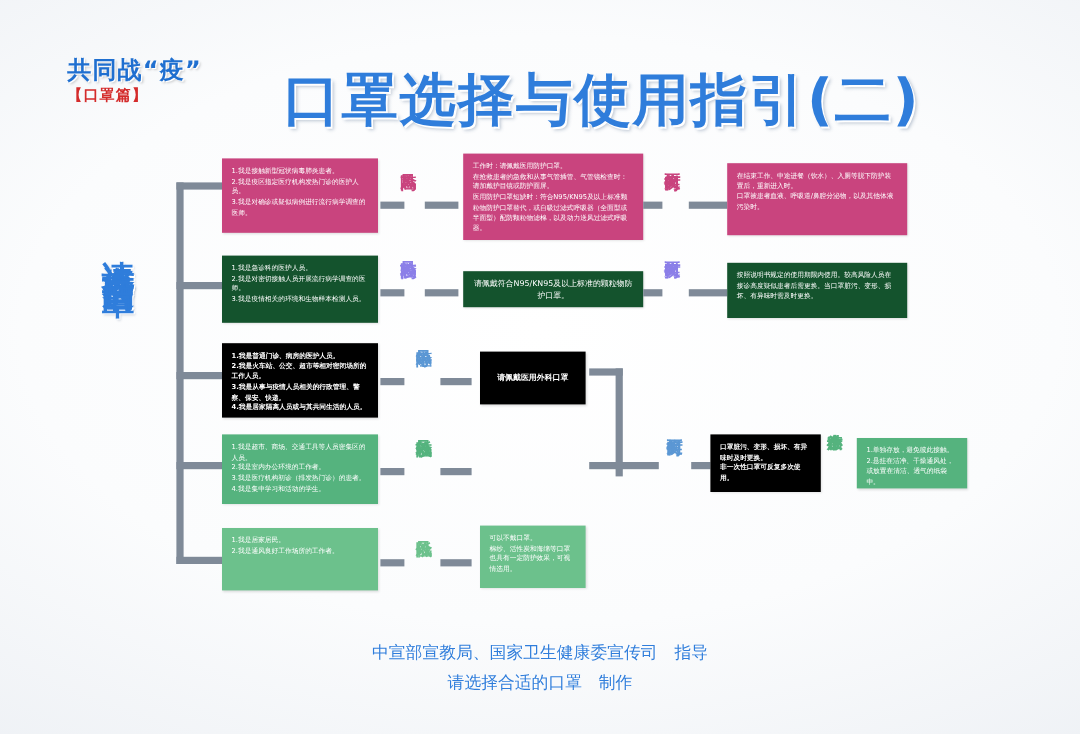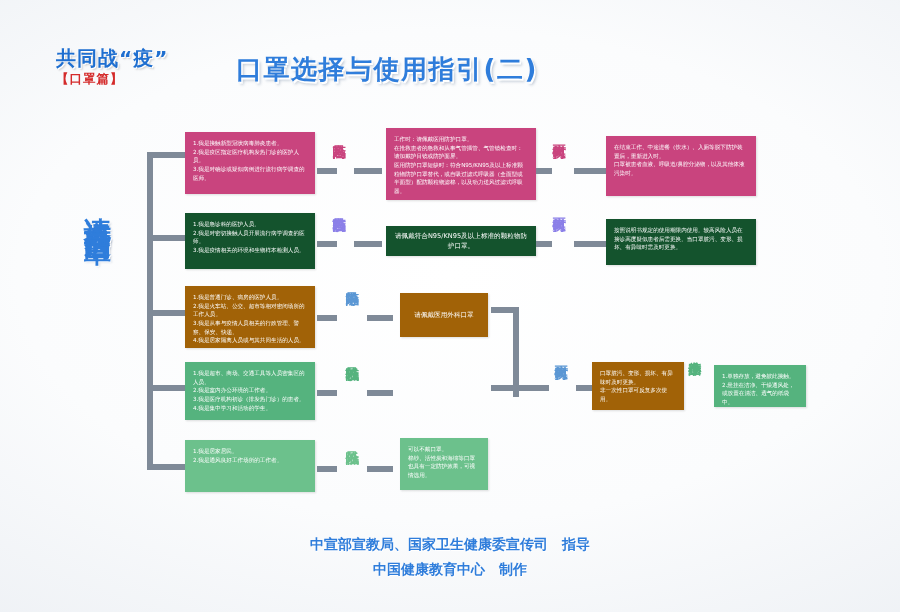--- a/index.html
+++ b/index.html
@@ -17,22 +17,22 @@
     font-size: 20px; font-weight: bold; color: #1f6fd0; letter-spacing: 1px;
     line-height: 1; white-space: nowrap;
     text-shadow: 1px 1px 0 #ffffff, 2px 2px 2px rgba(0,0,0,.18);
     font-family: "DejaVu Sans", sans-serif;
   }
   .logo-sub {
     margin-top: 3px; display: inline-block; color: #d42b2b; font-weight: bold;
     font-size: 12.5px; letter-spacing: 1px; white-space: nowrap;
   }
   .title {
-    position: absolute; left: 236px; top: 52px; width: 440px; 
-    font-size: 26px; font-weight: bold; color: #2f7ddb; letter-spacing: 1.5px;
+    position: absolute; left: 236px; top: 52px; width: 440px; text-align: center;
+    font-size: 47px; font-weight: bold; color: #2f7ddb; letter-spacing: 1.5px;
     white-space: nowrap;
     text-shadow: 1.5px 1.5px 0 #ffffff, 2.5px 2.5px 3px rgba(40,70,110,.30);
   }
 
   
   .vert {
     position: absolute; writing-mode: vertical-rl; text-orientation: upright;
     font-weight: bold; white-space: nowrap; line-height: 1.02;
   }
   .main-vert {
@@ -47,36 +47,36 @@
   
   .box {
     position: absolute; color: #ffffff; font-size: 5.6px; line-height: 1.55;
     padding: 7px 8px; overflow: hidden;
     box-shadow: 1px 1px 2px rgba(0,0,0,.13);
   }
   .box.center { display: flex; align-items: center; justify-content: center;
                 text-align: center; font-size: 6.6px; }
   .c-pink   { background: #c9447e; }
   .c-purple { background: #14532d; }
-  .c-blue   { background: #a16207; }
+  .c-blue   { background: #000000; font-weight: bold; }
   .c-green  { background: #55b37e; }
   .c-green2 { background: #6cc18c; }
 
   
   .risk { font-size: 13.5px; letter-spacing: 0px; }
   .r-pink   { color: #c9447e; }
   .r-purple { color: #8b7fe8; }
   .r-blue   { color: #5b97d4; }
   .r-green  { color: #55b37e; }
   .r-green2 { color: #6cc18c; }
   .when { font-size: 13.5px; }
 
   .footer {
     position: absolute; left: 0; right: 0; top: 532px; text-align: center;
-    color: #2f7ddb; font-weight: bold; font-size: 14px; line-height: 1.75;
+    color: #2f7ddb; font-weight: normal; font-size: 14px; line-height: 1.75;
     text-shadow: .5px .5px 0 #fff;
   }
 </style>
 </head>
 <body>
 
 <div class="stage">
 
   <div class="logo">
     <div class="logo-main">共同战“疫”</div>
@@ -179,16 +179,16 @@
   </div>
 
   <div class="vert risk r-green" style="left:688px; top:352px; font-size:13px;">存放小贴士</div>
   <div class="box c-green" style="left:714px; top:365px; width:92px; height:42px;">
     <div style="white-space:pre-line;">1.单独存放，避免彼此接触。
 2.悬挂在洁净、干燥通风处，或放置在清洁、透气的纸袋中。</div>
   </div>
 
   <div class="footer">
     <div>中宣部宣教局、国家卫生健康委宣传司　指导</div>
-    <div>中国健康教育中心　制作</div>
+    <div>请选择合适的口罩　制作</div>
   </div>
 
 </div>
 
 </body></html>

